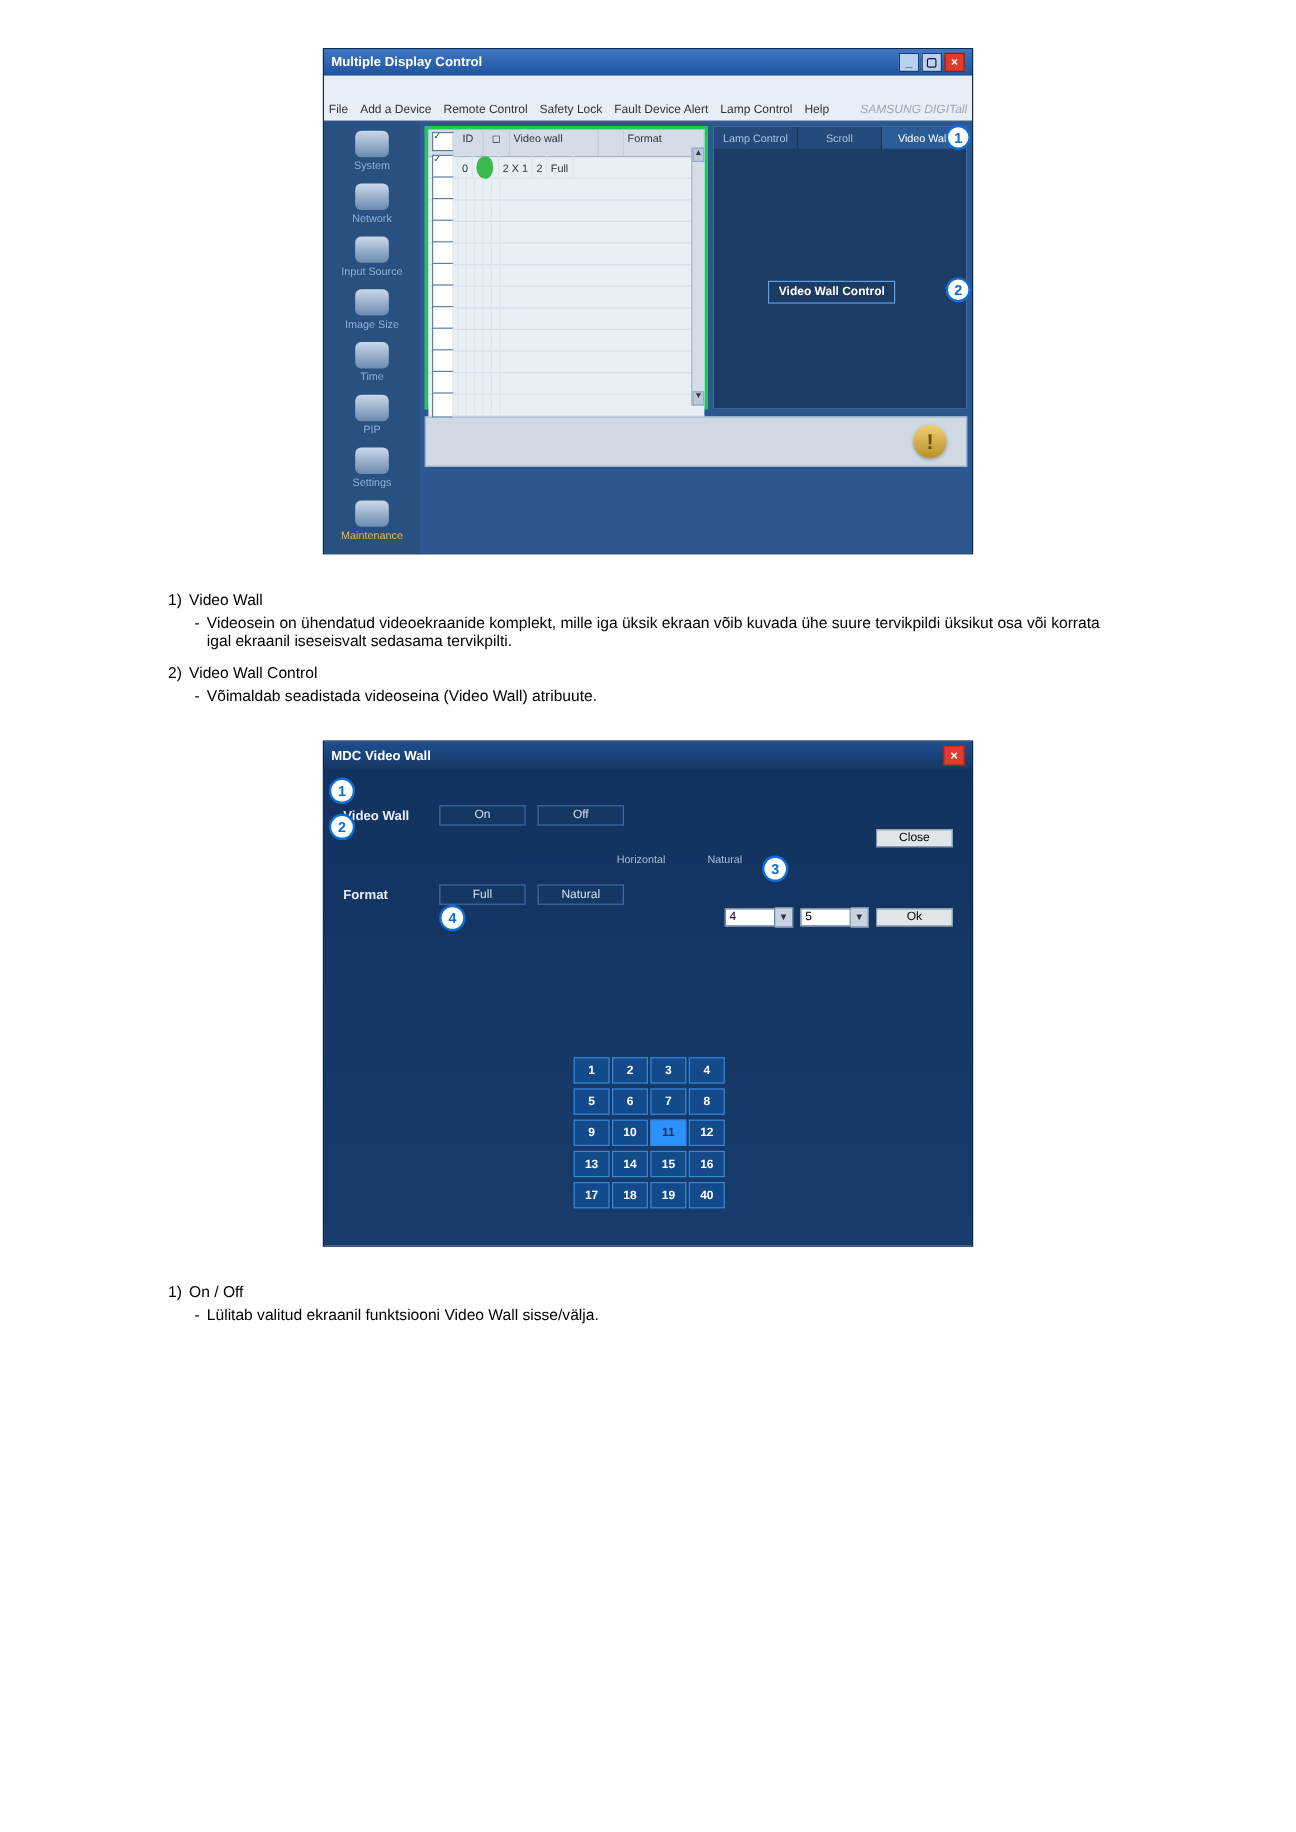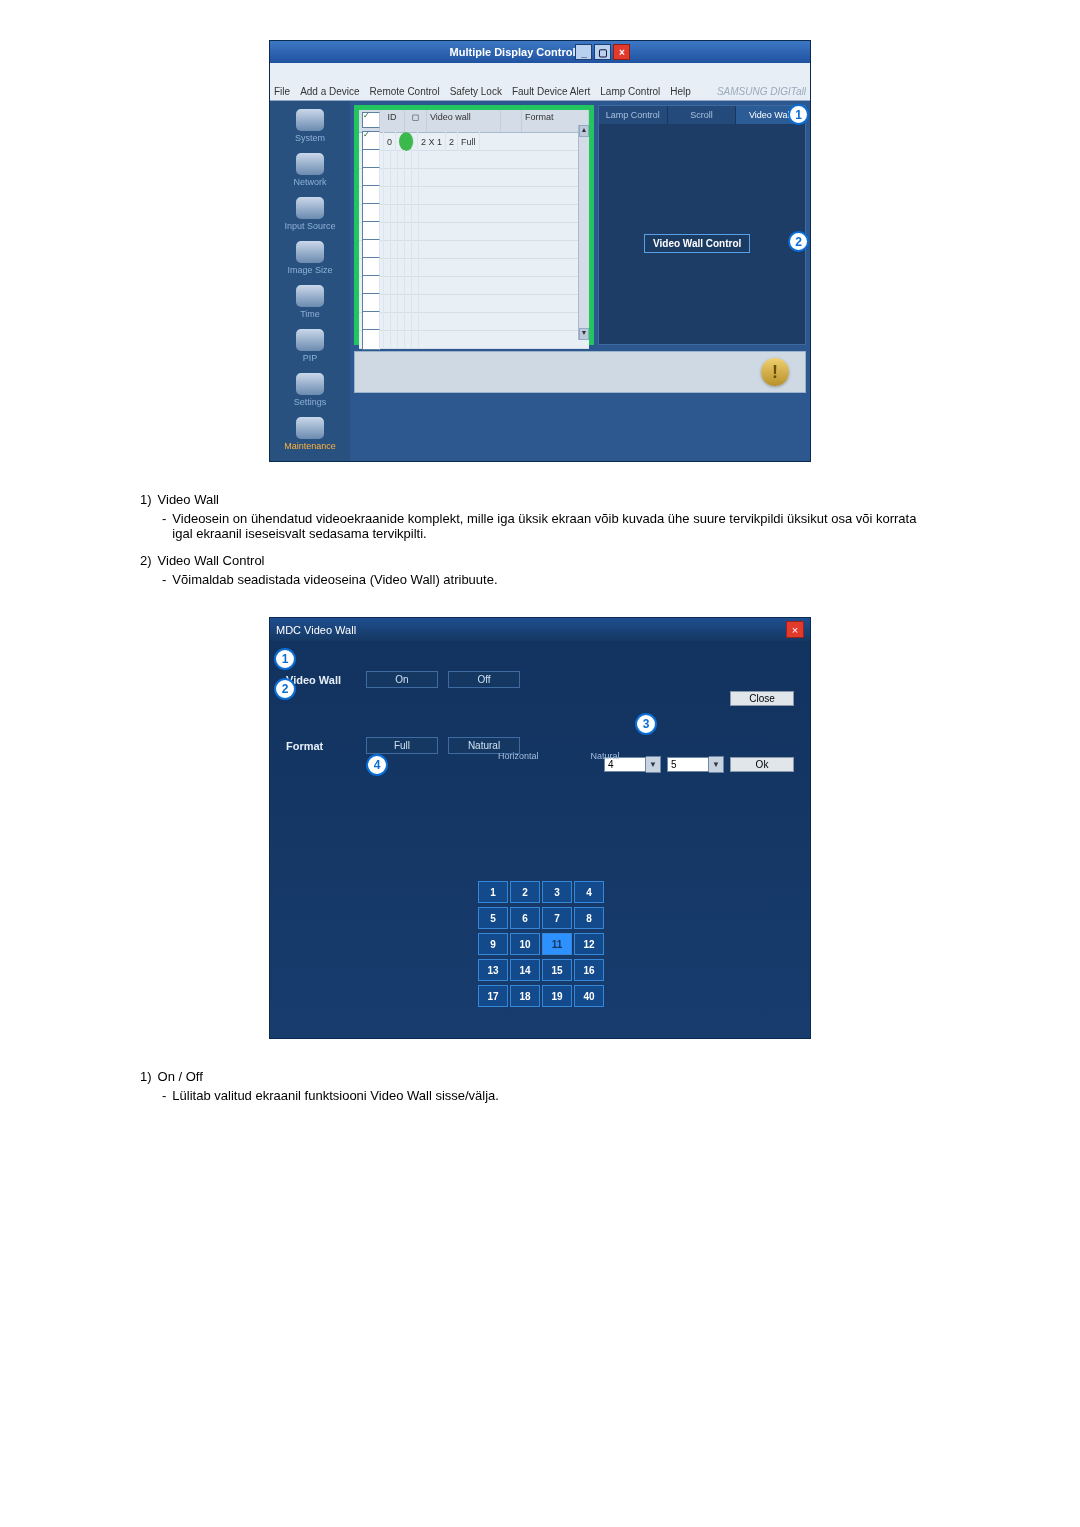--- a/index.html
+++ b/index.html
@@ -27,21 +27,21 @@
     position:relative;
   }
   .win1-title {
     background:linear-gradient(#3d78c4,#2052a0);
     color:#fff;
     font-weight:bold;
     font-size:11px;
     padding:3px 6px;
     display:flex;
     align-items:center;
-    justify-content:center;
+    justify-content:space-between;
   }
   .title-buttons { display:flex; gap:2px;}
   .title-buttons span{
     width:15px;height:14px;display:inline-flex;
     align-items:center;justify-content:center;
     border:1px solid #1a3f70;font-size:10px;
     background:#b9d1ef;color:#113;
   }
   .title-buttons .close{background:#e23b2e;color:#fff;border-color:#8f1e14;}
   .win1-menu {
@@ -76,21 +76,21 @@
   }
   .main-area{flex:1;padding:4px 4px 8px;background:#2d588f;}
   .tb-row{display:flex;gap:4px;margin-bottom:4px;align-items:center;}
   .tb-btn{
     background:#1c3b63;color:#fff;font-size:10px;
     border:1px solid #3f6aa0;padding:3px 10px;
   }
   .tb-btn.gray{background:#6b86a8;}
   .idle{margin-left:auto;color:#cfe0f2;font-size:10px;font-weight:bold;}
   .mid{display:flex;gap:4px;}
-  .gridbox{background:#c4b5fd;border:5px solid #22c55e;width:230px;height:230px;position:relative;color:#333;}
+  .gridbox{background:#c4b5fd;border:3px solid #22c55e;width:230px;height:230px;position:relative;color:#333;}
   .thead{display:flex;font-size:9px;background:#d4dde7;border-bottom:1px solid #aab9cc;}
   .thead span{padding:2px 3px;border-right:1px solid #c3cedd;}
   .thead .c0{width:14px;text-align:center;}
   .thead .c1{width:18px;text-align:center;}
   .thead .c2{width:15px;text-align:center;}
   .thead .c3{flex:1;}
   .thead .c4{width:14px;text-align:center;}
   .thead .c5{width:60px;}
   .trow{display:flex;font-size:9px;background:#e8eff5;border-bottom:1px solid #d6dee7;height:17px;align-items:center;}
   .trow span{padding:1px 3px;border-right:1px solid #dce4ec;height:100%;display:flex;align-items:center;}
@@ -142,38 +142,38 @@
   
   .win2{
     display:inline-block;width:540px;height:420px;
     background:linear-gradient(#12325e,#173c6d);
     border:1px solid #0a2a50;
     text-align:left;color:#d8e5f3;
     position:relative;font-size:11px;
   }
   .win2-title{
     background:linear-gradient(#1f4e90,#153862);
-    color:#fff;font-weight:normal;font-size:11px;
+    color:#fff;font-weight:bold;font-size:11px;
     padding:3px 6px;display:flex;justify-content:space-between;align-items:center;
   }
   .win2-title .x{width:16px;height:15px;background:#e23b2e;color:#fff;
     display:inline-flex;align-items:center;justify-content:center;border:1px solid #9b221a;font-size:11px;}
   .vw-rows{padding:12px 16px 8px;display:flex;flex-direction:column;gap:12px;position:relative;}
   .vw-row{display:flex;align-items:center;gap:10px;}
   .vw-row .lbl{width:70px;font-weight:bold;color:#e7eef7;}
   .opt-btn{
     width:70px;text-align:center;padding:2px 0;
     border:1px solid #3f6ba3;background:#153862;color:#cfe0f2;font-size:10px;
   }
   .right-col{margin-left:auto;display:flex;align-items:center;gap:6px;margin-top:38px;}
   .dd{display:flex;align-items:center;}
   .dd input{width:42px;height:15px;font-size:10px;border:1px solid #6e87a5;padding:0 3px;background:#fff;color:#000;box-sizing:border-box;}
   .dd .arrow{width:14px;height:15px;background:#c7d3e0;border:1px solid #6e87a5;border-left:none;
     display:flex;align-items:center;justify-content:center;font-size:8px;color:#334;}
-  .sub-lbls{position:absolute;left:228px;top:70px;display:flex;gap:52px;font-size:9px;color:#a3bede;margin-top:40px;}
+  .sub-lbls{position:absolute;left:244px;top:70px;display:flex;gap:35px;font-size:9px;color:#a3bede;}
   .close-btn, .ok-btn{
     width:62px;text-align:center;background:#e1e6ea;color:#000;
     border:1px solid #8a99aa;padding:1px 0;font-size:10px;
   }
   .wall-grid{
     margin:100px auto 0;width:max-content;
     display:grid;grid-template-columns:repeat(4,28px);gap:4px;
   }
   .cell{
     width:28px;height:20px;background:#134a8c;border:1px solid #3687d8;

